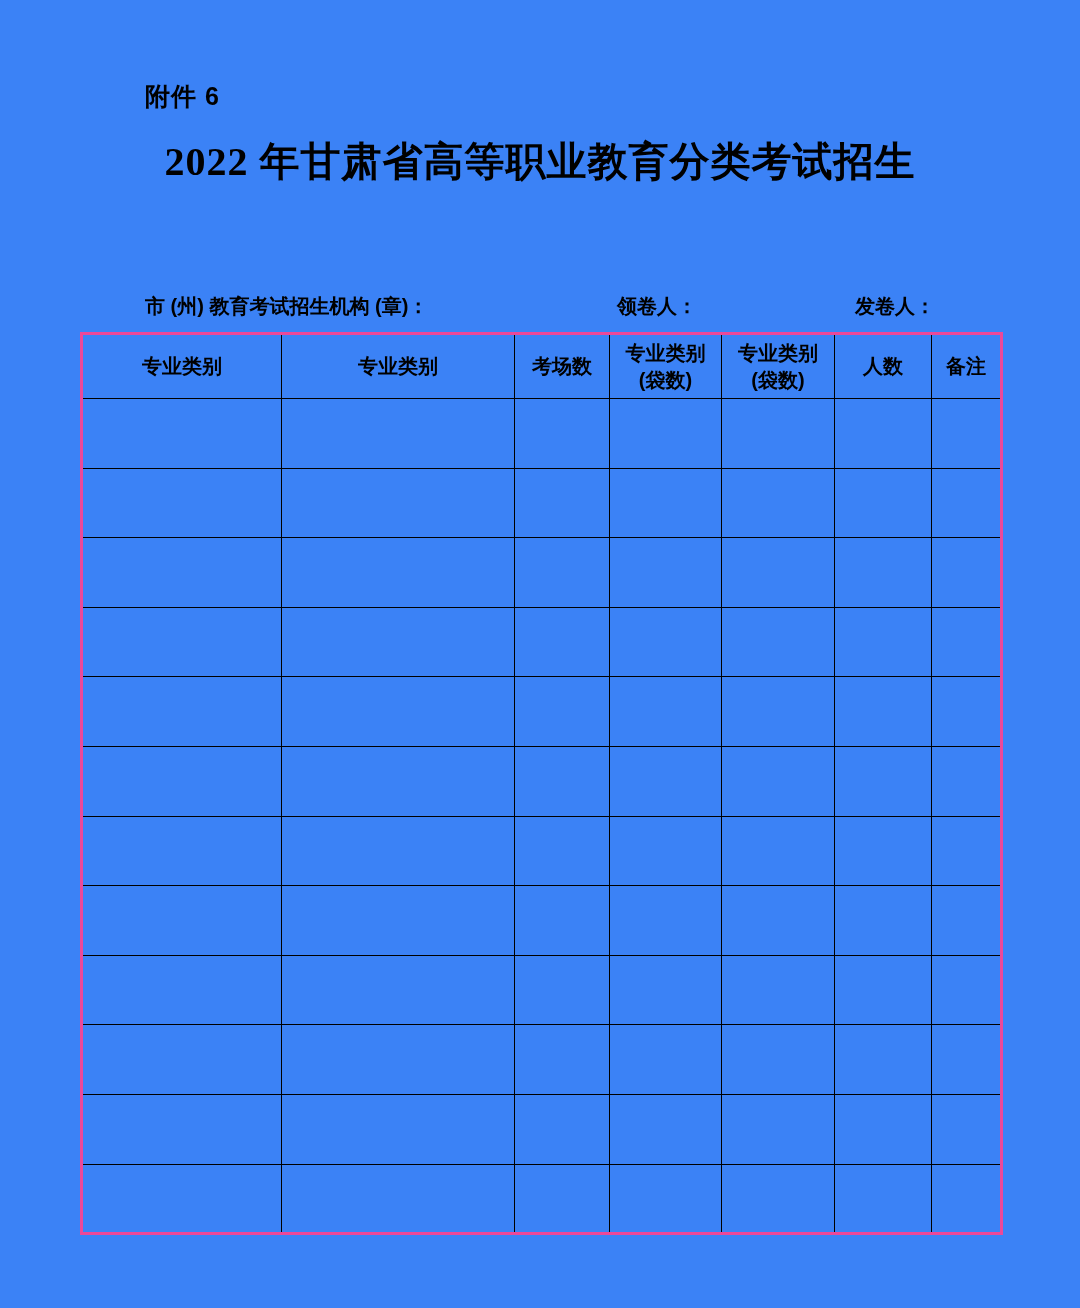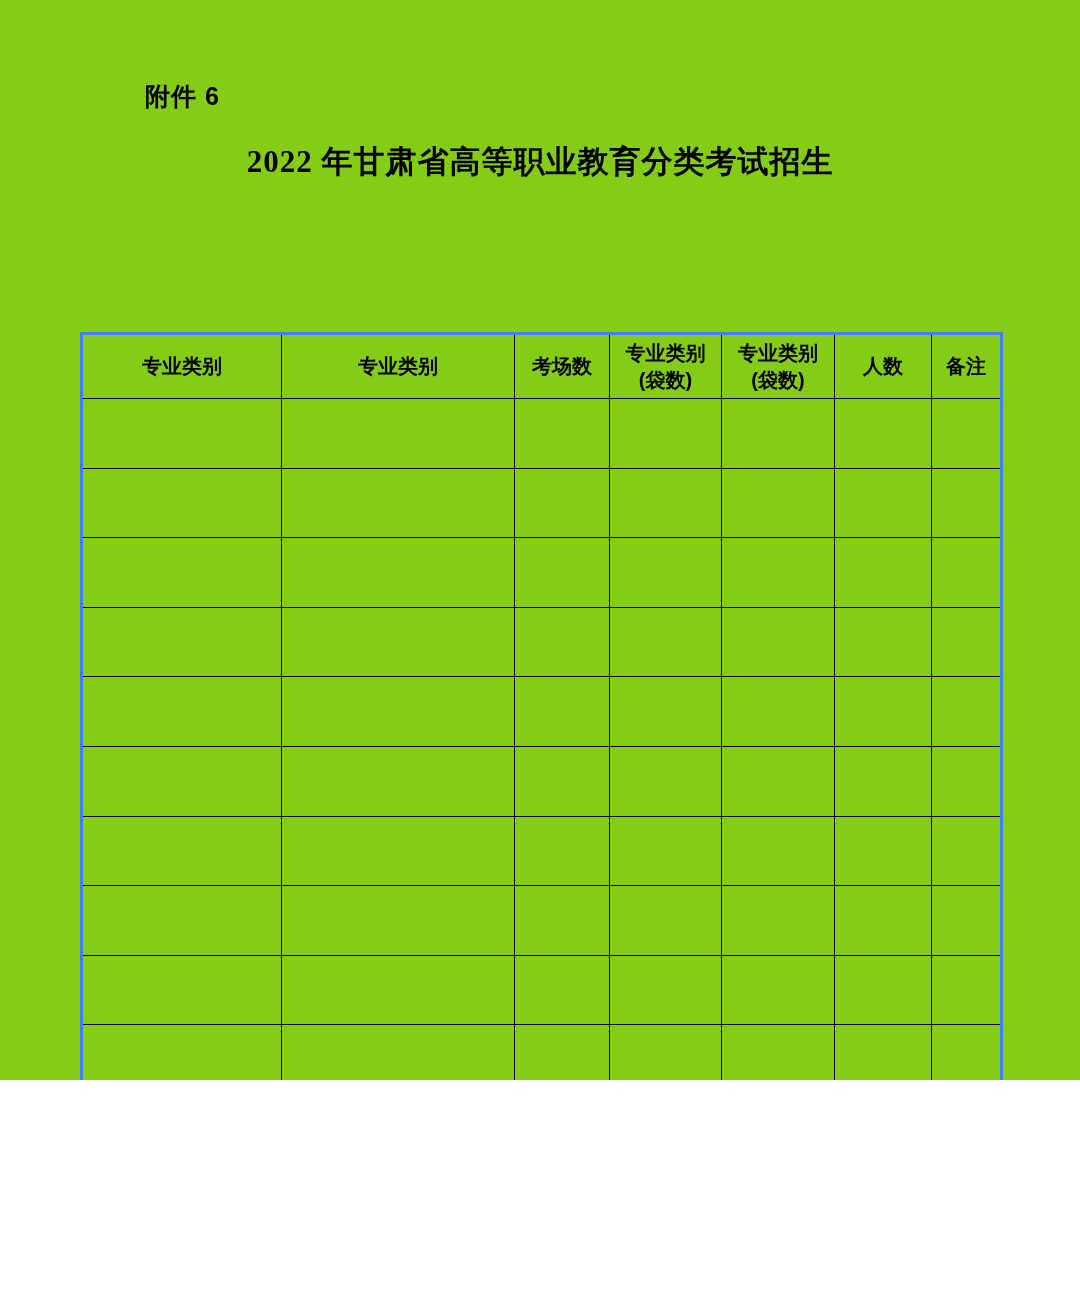--- a/index.html
+++ b/index.html
@@ -3,43 +3,43 @@
 <meta charset="utf-8">
 <style>
   html, body {
     margin: 0;
     padding: 0;
     background: #ffffff;
   }
   .sheet {
     position: relative;
     width: 1080px;
-    height: 1080px;
-    background: #84cc16;
+    height: 1308px;
+    background: #3b82f6;
     color: #000000;
     font-family: "Liberation Sans", sans-serif;
     overflow: hidden;
   }
   .attachment-label {
     position: absolute;
     left: 145px;
     top: 80px;
     font-size: 25px;
     font-weight: 700;
     letter-spacing: 1px;
     font-family: "Liberation Sans", sans-serif;
   }
   .doc-title {
     position: absolute;
     top: 136px;
     left: 0;
     width: 100%;
     text-align: center;
     font-family: "Liberation Serif", serif;
-    font-size: 31px;
+    font-size: 40px;
     font-weight: 600;
     line-height: 52px;
     letter-spacing: 1px;
   }
   .form-info-line {
     position: absolute;
     top: 293px;
     left: 80px;
     width: 920px;
     height: 28px;
@@ -50,21 +50,21 @@
   .form-info-line .recv-label  { position: absolute; left: 537px; top: 0; }
   .form-info-line .issue-label { position: absolute; left: 775px; top: 0; }
 
   table.order-table {
     position: absolute;
     left: 80px;
     top: 332px;
     width: 920px;
     border-collapse: collapse;
     table-layout: fixed;
-    border: 3px solid #3b82f6;
+    border: 3px solid #ec4899;
   }
   table.order-table th,
   table.order-table td {
     border: 1.5px solid #000;
     padding: 0;
   }
   table.order-table thead th {
     height: 63px;
     font-size: 20px;
     font-weight: 700;
@@ -89,20 +89,25 @@
 <body>
 
 <div class="sheet">
 
   <div class="attachment-label">附件 6</div>
 
   <div class="doc-title">
     <div>2022 年甘肃省高等职业教育分类考试招生</div>
   </div>
 
+  <div class="form-info-line">
+    <span class="org-label">市 (州) 教育考试招生机构 (章)：</span>
+    <span class="recv-label">领卷人：</span>
+    <span class="issue-label">发卷人：</span>
+  </div>
 
   <table class="order-table">
     <colgroup>
       <col class="c1">
         <col class="c2">
         <col class="c3">
         <col class="c4">
       <col class="c5">
         <col class="c6">
         <col class="c7">

